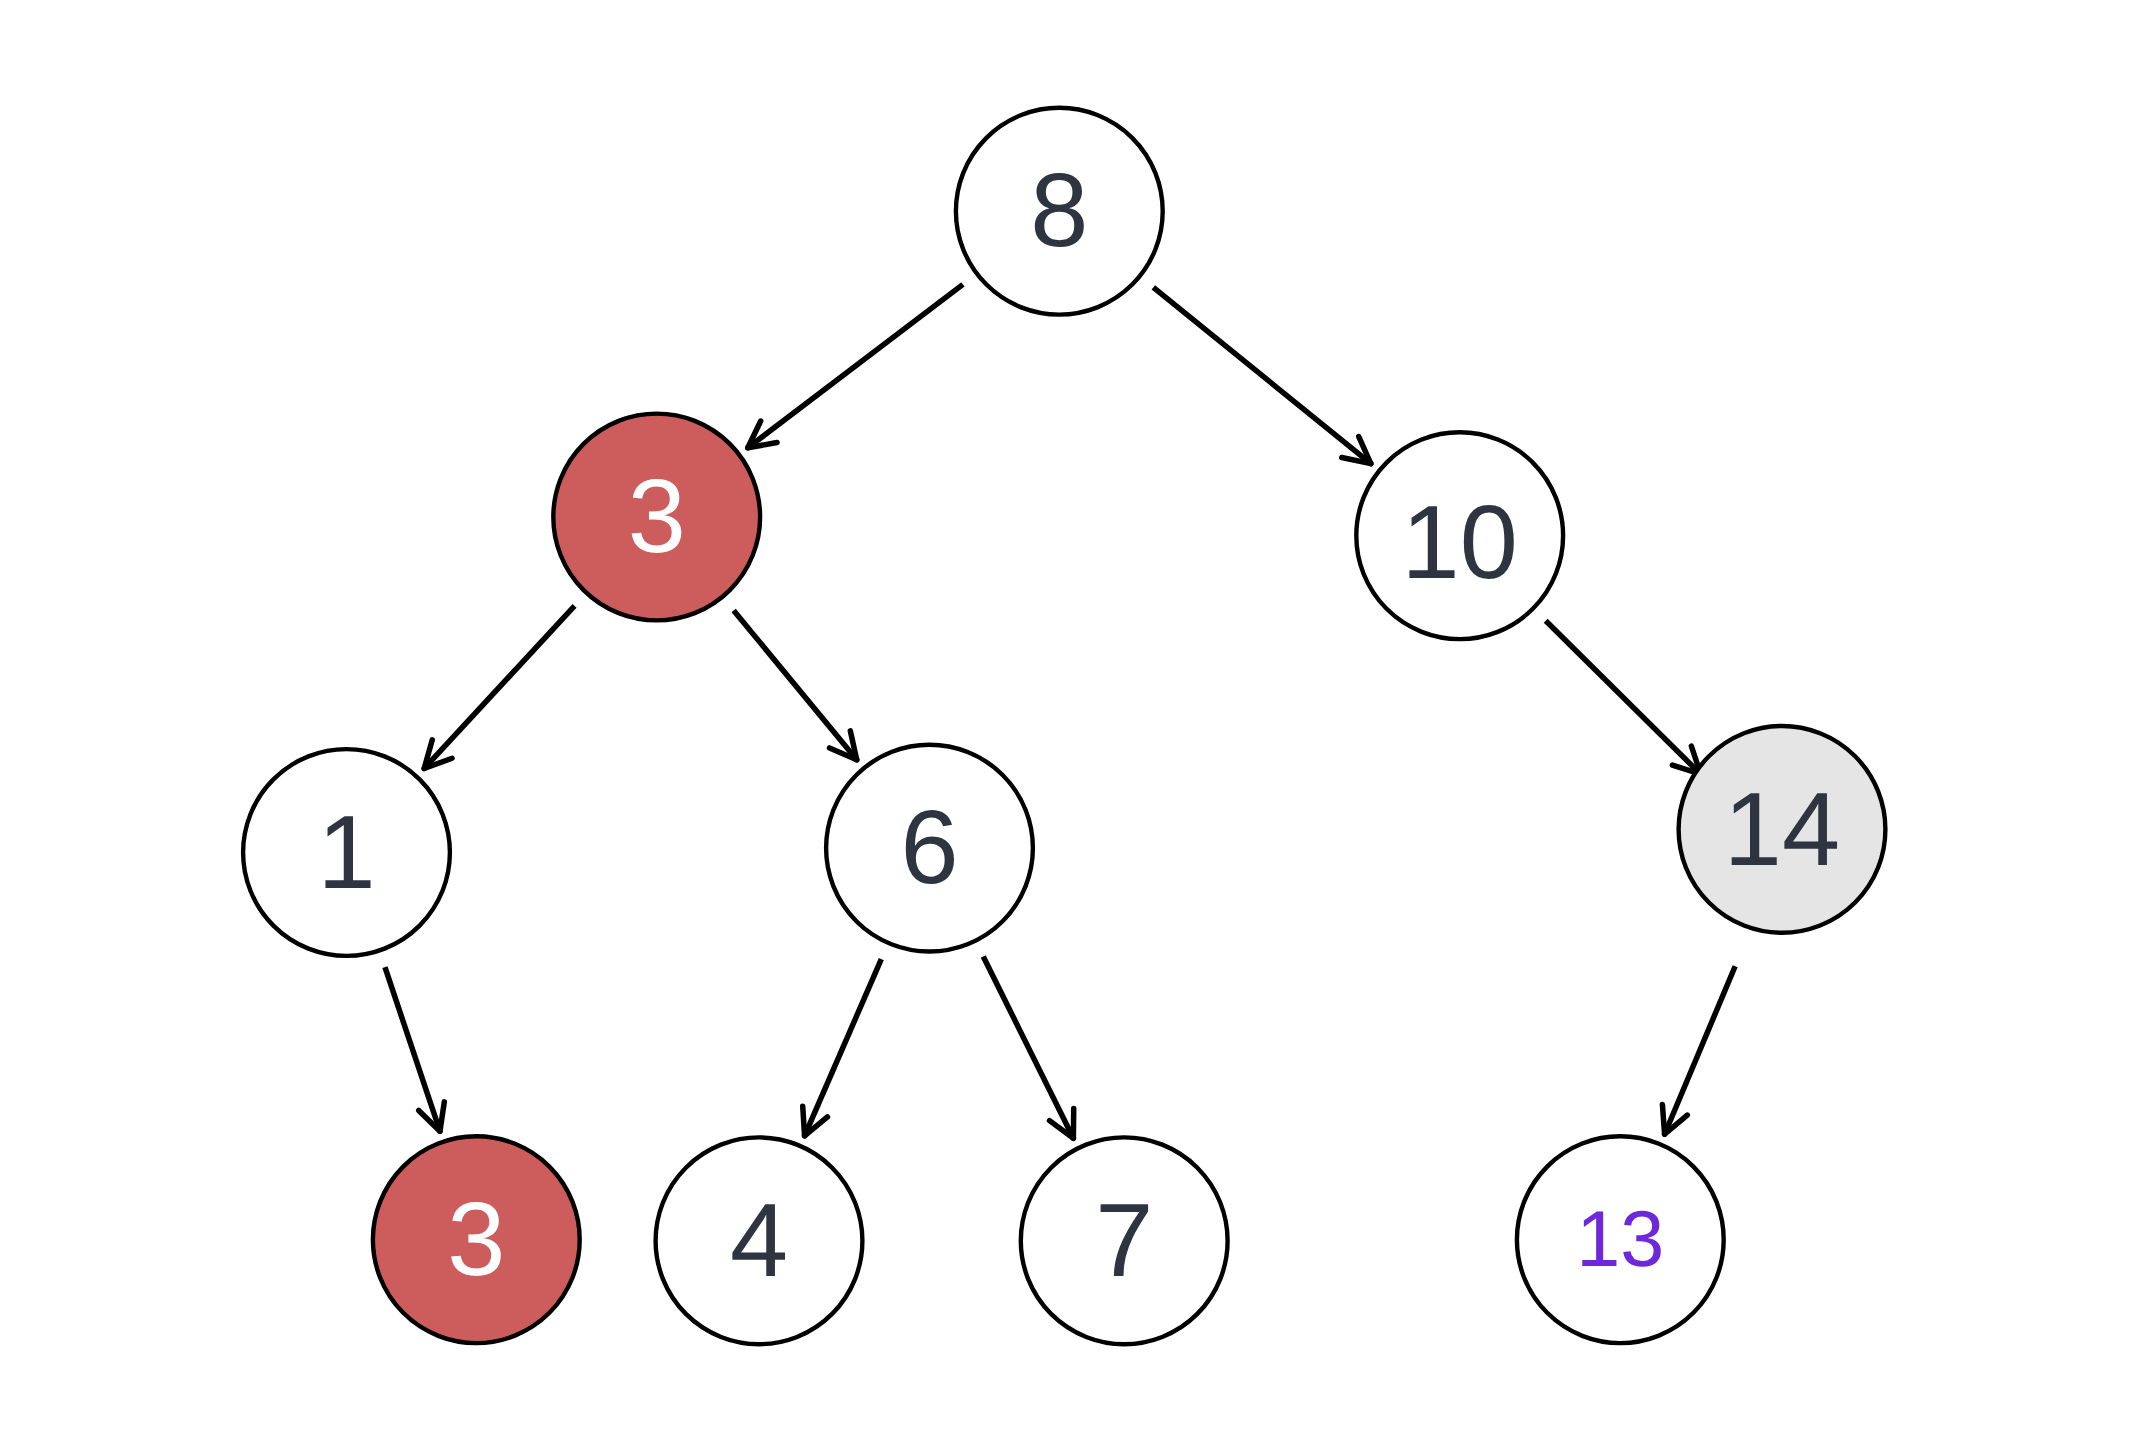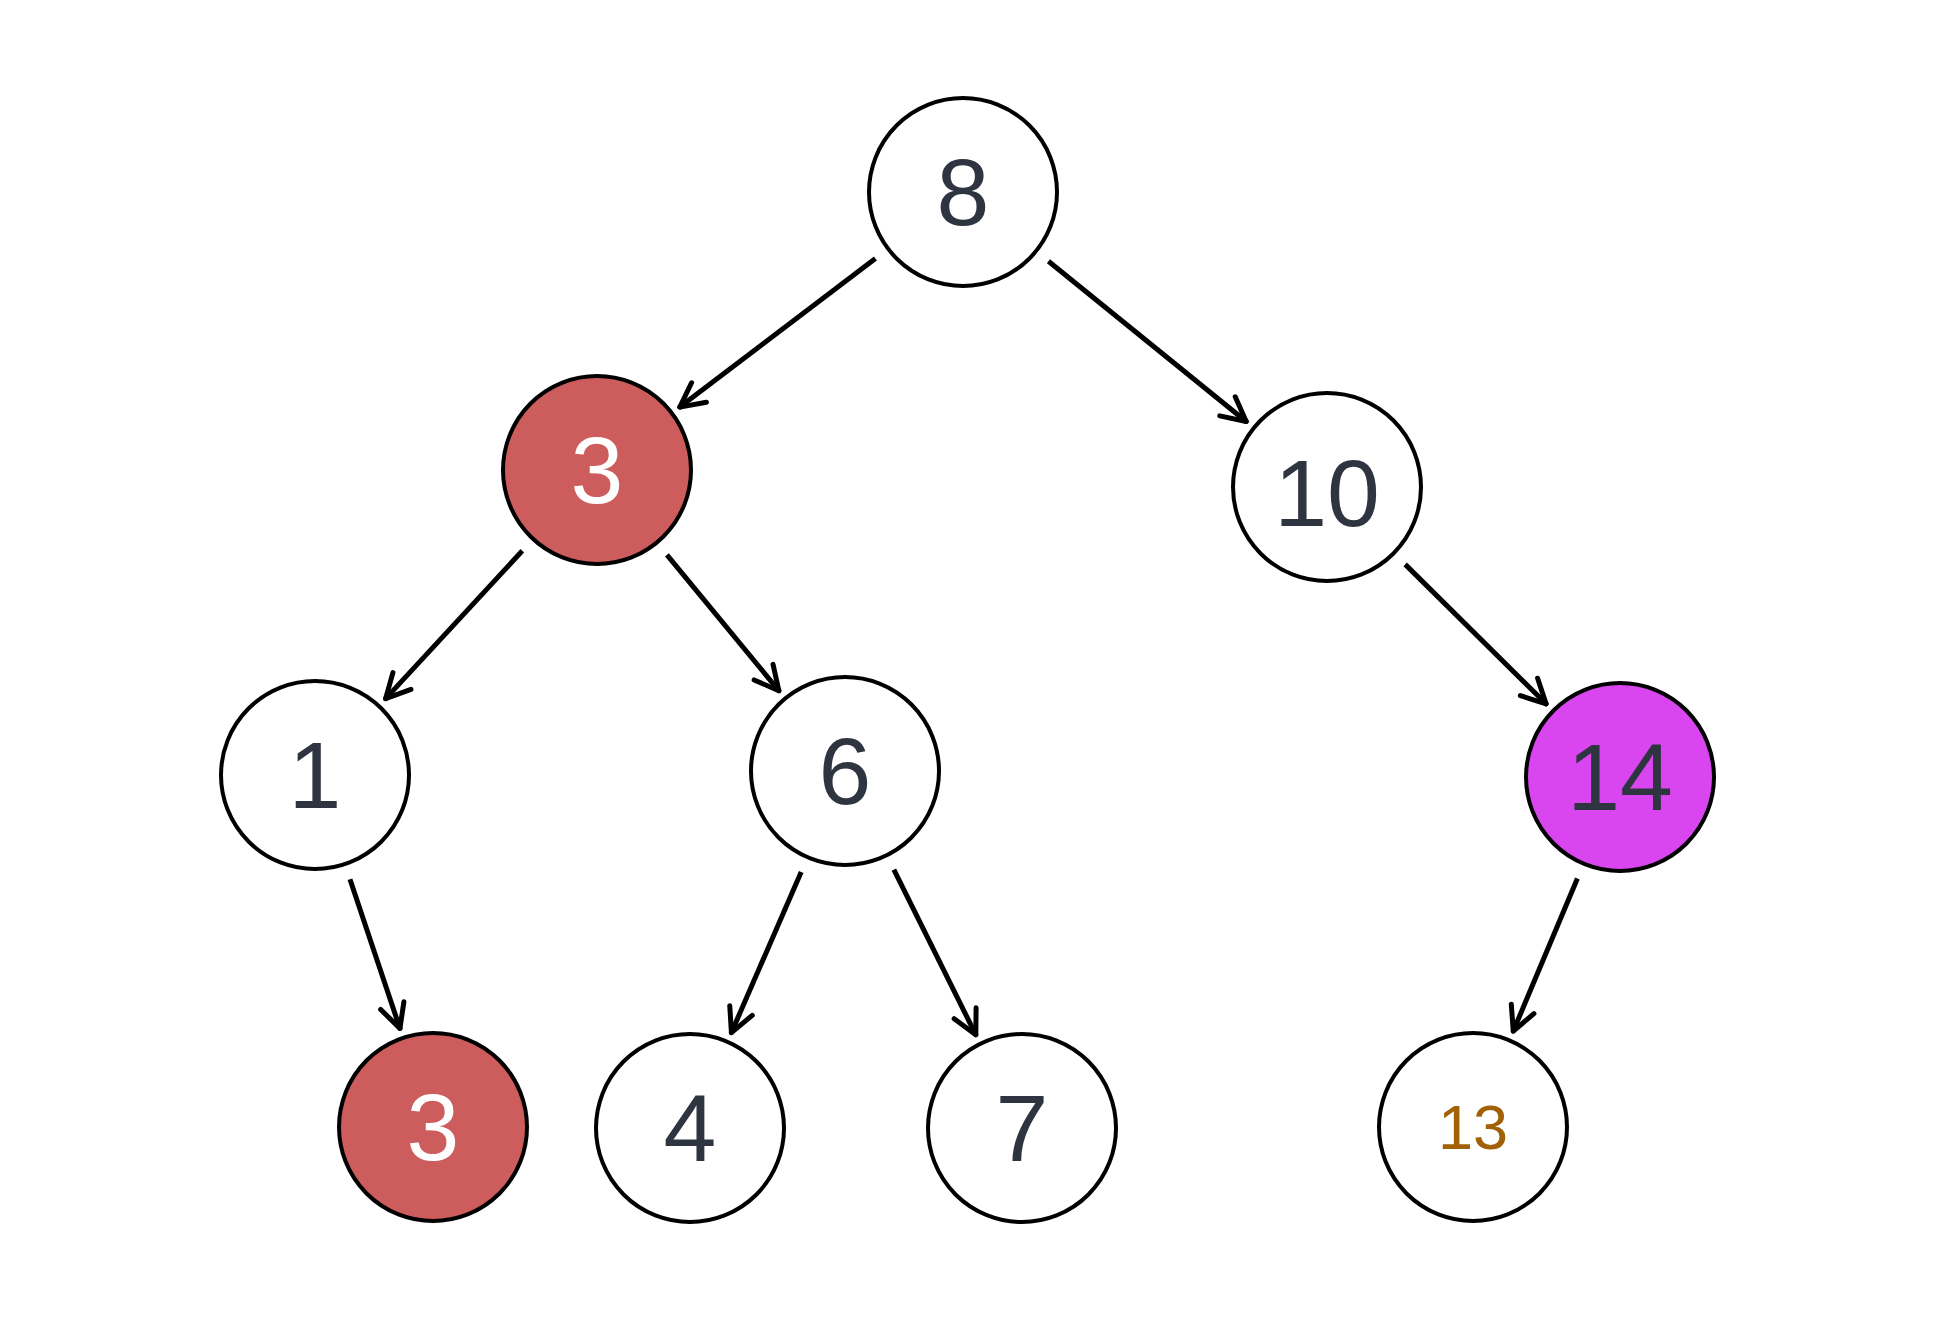--- a/index.html
+++ b/index.html
@@ -103,29 +103,29 @@
   </div>
       <div class="node" style="left: 1231px; top: 391px; width: 192px; height: 192px; background: rgb(255, 255, 255); border: 4.5px solid rgb(0, 0, 0);">
     <span class="node-label" style="color: rgb(46, 52, 64); font-size: 95px; margin-top: 12px;">10</span>
   </div>
       <div class="node" style="left: 219px; top: 679px; width: 192px; height: 192px; background: rgb(255, 255, 255); border: 4.5px solid rgb(0, 0, 0);">
     <span class="node-label" style="color: rgb(46, 52, 64); font-size: 95px;">1</span>
   </div>
       <div class="node" style="left: 749px; top: 675px; width: 192px; height: 192px; background: rgb(255, 255, 255); border: 4.5px solid rgb(0, 0, 0);">
     <span class="node-label" style="color: rgb(46, 52, 64); font-size: 95px;">6</span>
   </div>
-      <div class="node" style="left: 1524px; top: 681px; width: 192px; height: 192px; background: #d946ef; border: 4.5px solid rgb(0, 0, 0);">
+      <div class="node" style="left: 1524px; top: 658px; width: 192px; height: 192px; background: #e5e5e5; border: 4.5px solid rgb(0, 0, 0);">
     <span class="node-label" style="color: rgb(46, 52, 64); font-size: 95px;">14</span>
   </div>
       <div class="node" style="left: 337px; top: 1031px; width: 192px; height: 192px; background: rgb(205, 92, 92); border: 4.5px solid rgb(0, 0, 0);">
     <span class="node-label" style="color: rgb(255, 255, 255); font-size: 95px;">3</span>
   </div>
       <div class="node" style="left: 594px; top: 1032px; width: 192px; height: 192px; background: rgb(255, 255, 255); border: 4.5px solid rgb(0, 0, 0);">
     <span class="node-label" style="color: rgb(46, 52, 64); font-size: 95px;">4</span>
   </div>
       <div class="node" style="left: 926px; top: 1032px; width: 192px; height: 192px; background: rgb(255, 255, 255); border: 4.5px solid rgb(0, 0, 0);">
     <span class="node-label" style="color: rgb(46, 52, 64); font-size: 95px;">7</span>
   </div>
       <div class="node" style="left: 1377px; top: 1031px; width: 192px; height: 192px; background: rgb(255, 255, 255); border: 4.5px solid rgb(0, 0, 0);">
-    <span class="node-label" style="color: #a16207; font-size: 63px;">13</span>
+    <span class="node-label" style="color: #6d28d9; font-size: 72px;">13</span>
   </div>
     </div>
 </div>
 
 </body></html>

